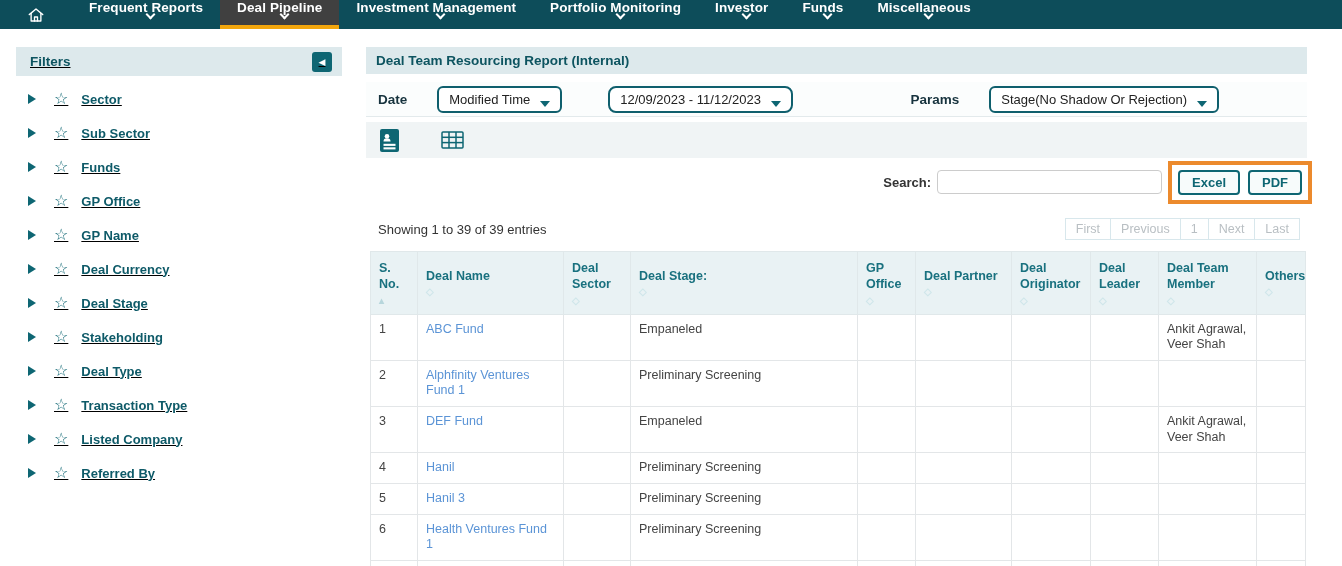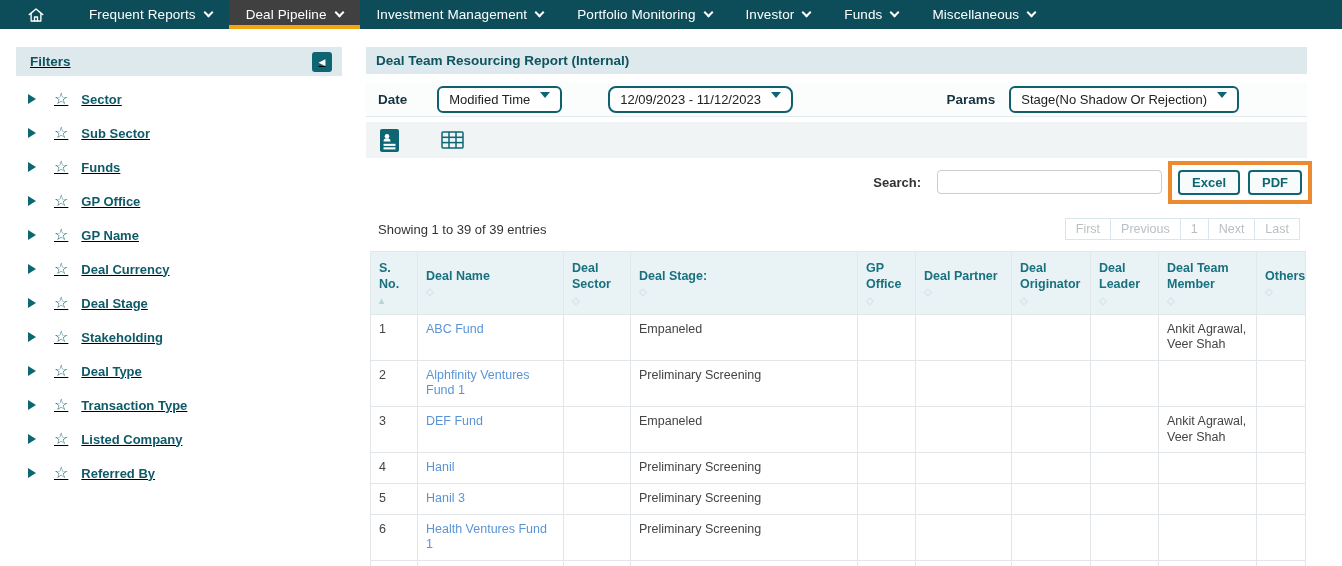--- a/index.html
+++ b/index.html
@@ -5,21 +5,21 @@
   * { box-sizing: border-box; margin: 0; padding: 0; }
   html,body { width:1342px; height:566px; overflow:hidden; background:#fff;
     font-family:"Liberation Sans", sans-serif; }
   body { position:relative; }
 
   
   .topnav { position:absolute; top:0; left:0; width:1342px; height:29px;
     background:#0d4d5a; display:flex; align-items:stretch; }
   .home-btn { display:flex; align-items:center; padding:0 27px; cursor:pointer; }
   .nav-item { position:relative; display:flex; align-items:center; padding:0 17px;
-    color:#fff; font-size:13.5px; font-weight:400; cursor:pointer; letter-spacing:.1px; }
+    color:#fff; font-size:13.5px; font-weight:700; cursor:pointer; letter-spacing:.1px;flex-direction:column; }
   .nav-item.active { background:#404040; }
   .nav-item.active::after { content:""; position:absolute; left:0; right:0; bottom:0;
     height:4px; background:#f3a60d; }
   .chevron { display:inline-block; width:7px; height:7px; border-right:2px solid #fff;
     border-bottom:2px solid #fff; transform:rotate(45deg); margin-left:9px; margin-top:-4px; }
 
   
   .sidebar { position:absolute; left:16px; top:47px; width:326px;text-decoration:underline; }
   .filters-header { height:29px; background:#dde9ec; display:flex; align-items:center;
     justify-content:space-between; padding:0 10px 0 14px; }
@@ -40,33 +40,33 @@
   .filter-label { color:#0e5a68; font-weight:bold; font-size:13px; }
 
   
   .main { position:absolute; left:366px; top:47px; width:941px; }
   .report-title-bar { height:27px; background:#dde9ec; display:flex; align-items:center;
     padding-left:10px; }
   .report-title { color:#0d5460; font-weight:bold; font-size:13.5px; }
   .date-row { margin-top:8px; height:35px; background:#fbfdfd; border-bottom:1px solid #e3eaec;
     display:flex; align-items:center; padding:0 0 0 12px; }
   .field-label { color:#17333e; font-weight:bold; font-size:13.5px; }
-  .dropdown { display:inline-flex; align-items:flex-start; gap:10px; border:2px solid #0f5f6d;
+  .dropdown { display:inline-flex; align-items:flex-end; gap:10px; border:2px solid #0f5f6d;
     border-radius:6px; padding:4px 10px; background:#fff; font-size:13px; color:#222;
     cursor:pointer; white-space:nowrap; }
   .caret-down { width:0; height:0; border-left:5px solid transparent;
     border-right:5px solid transparent; border-top:6px solid #0e6673; }
-  .params-group { margin-left:auto; margin-right:68px; display:flex; align-items:center; gap:14px; }
+  .params-group { margin-left:auto; margin-right:88px; display:flex; align-items:center; gap:30px; }
   .toolbar-row { margin-top:5px; height:36px; background:#f0f4f5; display:flex;
     align-items:center; padding-left:14px; gap:42px; }
   .icon-btn { display:flex; align-items:center; cursor:pointer; }
 
   .search-row { margin-top:2px; height:44px; display:flex; align-items:center;
     justify-content:flex-end; }
-  .search-label { font-weight:bold; font-size:13px; color:#333; margin-right:16px; }
+  .search-label { font-weight:bold; font-size:13px; color:#333; margin-right:6px; }
   .search-input { width:225px; height:24px; border:1px solid #ccc; border-radius:4px;
     padding:0 8px; font-size:12.5px; font-family:"Liberation Sans",sans-serif; background:#fff; }
   .export-highlight { border:4px solid #ec8a2d; display:flex; align-items:center; gap:8px;
     padding:5px 6px; margin-left:6px; margin-right:-5px; background:#fff; }
   .export-btn { background:#f7fbfb; border:2px solid #0e6673; color:#0e6673; font-weight:bold;
     font-size:13px; padding:3px 12px; border-radius:4px; cursor:pointer;
     font-family:"Liberation Sans",sans-serif; }
 
   .info-row { margin-top:14px; display:flex; align-items:center; justify-content:space-between;
     padding:0 7px 0 12px; }

